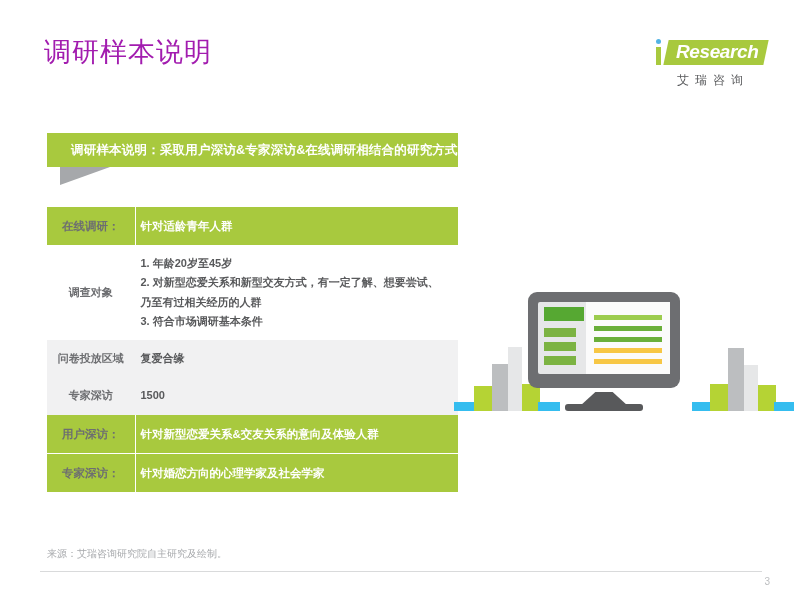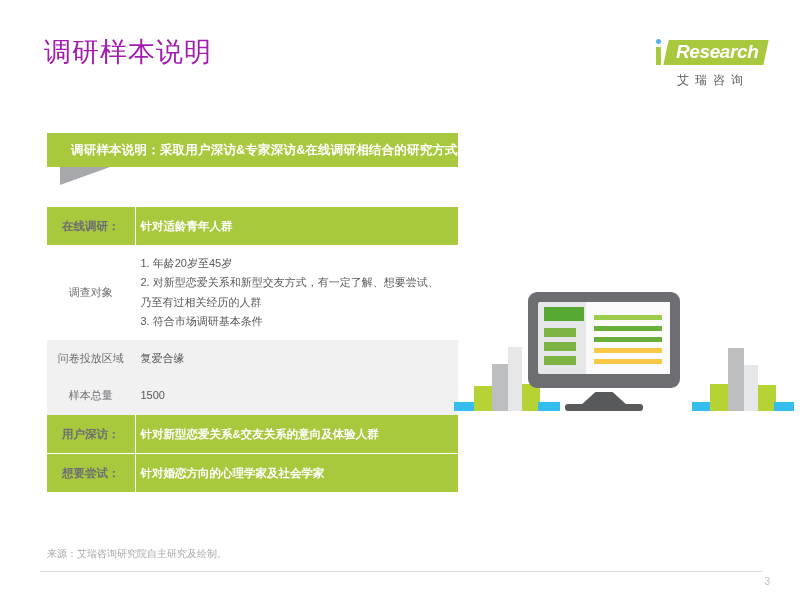--- a/index.html
+++ b/index.html
@@ -130,20 +130,21 @@
     top: 207px;
     width: 411px;
     border-collapse: collapse;
     table-layout: fixed;
   }
   .info-table td {
     vertical-align: middle;
     padding: 9px 10px;
     font-size: 11px;
     line-height: 1.75;
+    font-weight: bold;
   }
   .info-table col.k { width: 88px; }
   .row-green td {
     background: #a8c93e;
     color: #ffffff;
     font-weight: bold;
     font-size: 11.5px;
   }
   .row-green td.k {
     text-align: center;
@@ -338,29 +339,29 @@
           <td class="k">调查对象</td>
           <td class="v multi">1. 年龄20岁至45岁
 2. 对新型恋爱关系和新型交友方式，有一定了解、想要尝试、乃至有过相关经历的人群
 3. 符合市场调研基本条件</td>
         </tr>
         <tr class="row-grey">
           <td class="k">问卷投放区域</td>
           <td class="v">复爱合缘</td>
         </tr>
         <tr class="row-grey">
-          <td class="k">样本总量</td>
+          <td class="k">专家深访</td>
           <td class="v">1500</td>
         </tr>
         <tr class="row-green">
           <td class="k">用户深访：</td>
           <td class="v">针对新型恋爱关系&amp;交友关系的意向及体验人群</td>
         </tr>
         <tr class="row-green sep">
-          <td class="k">想要尝试：</td>
+          <td class="k">专家深访：</td>
           <td class="v">针对婚恋方向的心理学家及社会学家</td>
         </tr>
       </tbody>
   </table>
 
   <div class="illus">
     <div class="bar bar-cyan lg0"></div>
     <div class="bar bar-green lg1"></div>
     <div class="bar bar-dkgrey lg2"></div>
     <div class="bar bar-ltgrey lg3"></div>

